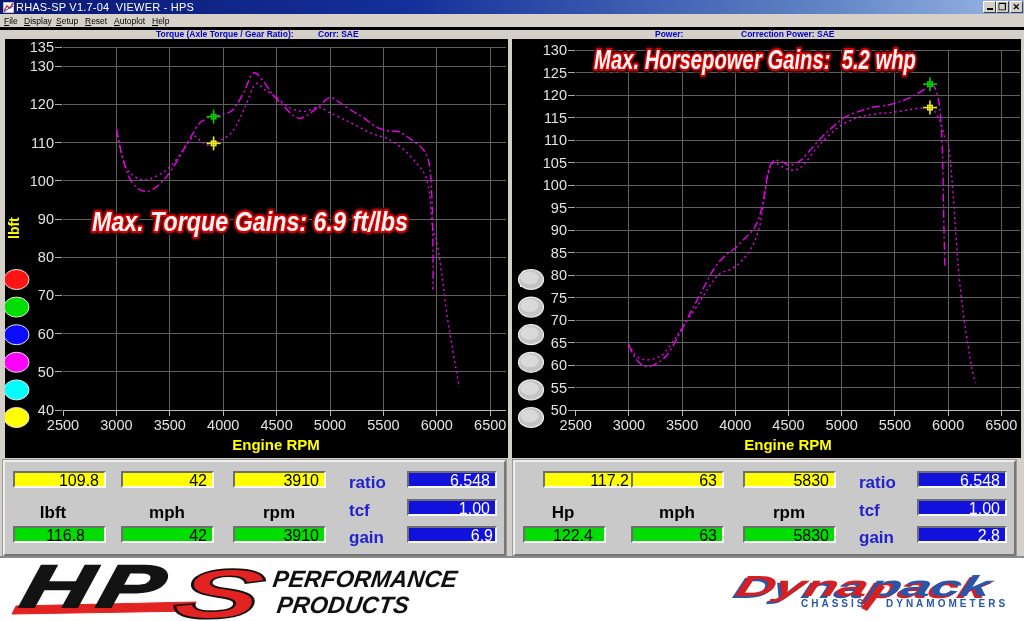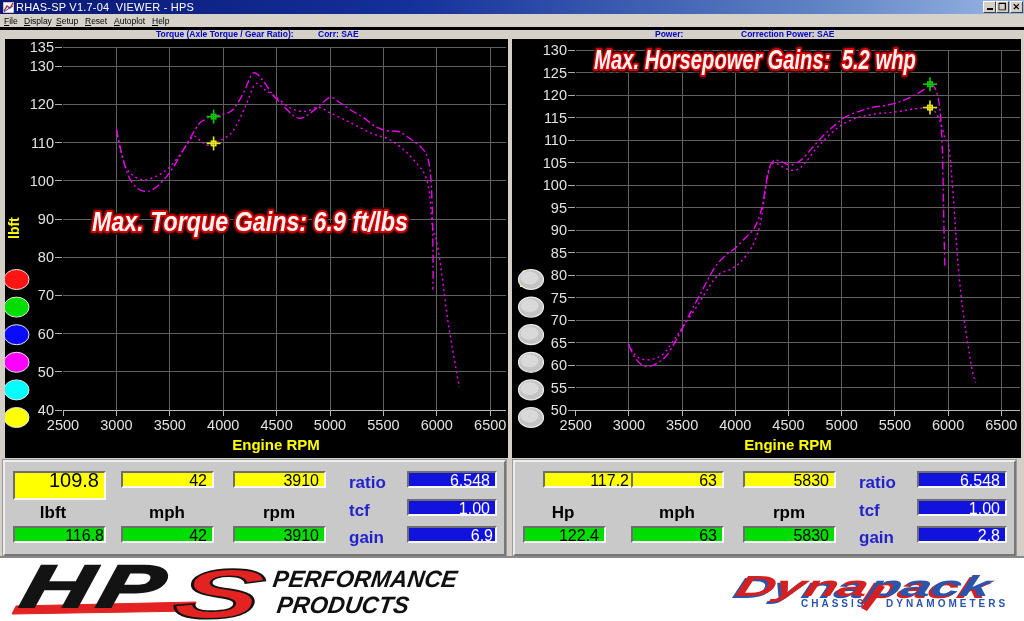--- a/index.html
+++ b/index.html
@@ -241,41 +241,41 @@
 <g stroke="#e8e820" stroke-width="1.6" fill="none">
       <line x1="923.0" y1="107.6" x2="937.0" y2="107.6"></line>
       <line x1="930.0" y1="100.6" x2="930.0" y2="114.6"></line>
       <rect x="927.8" y="105.4" width="4.4" height="4.4"></rect>
     </g>
 <text x="594" y="69" font-family="Liberation Sans, sans-serif" font-size="28.5" font-weight="bold" font-style="italic" text-anchor="start" textLength="322" lengthAdjust="spacingAndGlyphs" stroke="#30090b" stroke-width="7.5" stroke-linejoin="round" fill="none">Max. Horsepower Gains:&nbsp;&nbsp;5.2 whp</text>
     <text x="594" y="69" font-family="Liberation Sans, sans-serif" font-size="28.5" font-weight="bold" font-style="italic" text-anchor="start" textLength="322" lengthAdjust="spacingAndGlyphs" stroke="#d40000" stroke-width="4.2" stroke-linejoin="round" fill="none">Max. Horsepower Gains:&nbsp;&nbsp;5.2 whp</text>
     <text x="594" y="69" font-family="Liberation Sans, sans-serif" font-size="28.5" font-weight="bold" font-style="italic" text-anchor="start" textLength="322" lengthAdjust="spacingAndGlyphs" fill="#f4f4f4">Max. Horsepower Gains:&nbsp;&nbsp;5.2 whp</text>
 </svg>
 <div style="position:absolute;left:3px;top:460px;width:503px;height:96px;background:#c9c9c9;border-top:2px solid #ededed;border-left:2px solid #ededed;border-bottom:2px solid #777;border-right:2px solid #777;box-shadow:0 0 0 1px #9a9a9a;">
-    <div style="position:absolute;left:8px;top:9px;width:93px;height:29px;background:#ffff00;border-top:2px solid #6e6e6e;border-left:2px solid #6e6e6e;border-bottom:2px solid #f8f8f8;border-right:2px solid #f8f8f8;color:#000;font-size:20px;text-align:right;padding-right:5px;line-height:15px;overflow:hidden;padding-left:14px;">109.8</div>
+    <div style="position:absolute;left:8px;top:9px;width:93px;height:17px;background:#ffff00;border-top:2px solid #6e6e6e;border-left:2px solid #6e6e6e;border-bottom:2px solid #f8f8f8;border-right:2px solid #f8f8f8;color:#000;font-size:16px;text-align:right;padding-right:5px;line-height:15px;overflow:hidden;padding-left:14px;">109.8</div>
     <div style="position:absolute;left:116px;top:9px;width:93px;height:17px;background:#ffff00;border-top:2px solid #6e6e6e;border-left:2px solid #6e6e6e;border-bottom:2px solid #f8f8f8;border-right:2px solid #f8f8f8;color:#000;font-size:16px;text-align:right;padding-right:5px;line-height:15px;overflow:hidden;">42</div>
     <div style="position:absolute;left:228px;top:9px;width:93px;height:17px;background:#ffff00;border-top:2px solid #6e6e6e;border-left:2px solid #6e6e6e;border-bottom:2px solid #f8f8f8;border-right:2px solid #f8f8f8;color:#000;font-size:16px;text-align:right;padding-right:5px;line-height:15px;overflow:hidden;">3910</div>
-    <div style="position:absolute;left:8px;top:64px;width:93px;height:17px;background:#00dd00;border-top:2px solid #6e6e6e;border-left:2px solid #6e6e6e;border-bottom:2px solid #f8f8f8;border-right:2px solid #f8f8f8;color:#000;font-size:16px;text-align:right;padding-right:0;line-height:15px;overflow:hidden;">116.8</div>
+    <div style="position:absolute;left:8px;top:64px;width:93px;height:17px;background:#00dd00;border-top:2px solid #6e6e6e;border-left:2px solid #6e6e6e;border-bottom:2px solid #f8f8f8;border-right:2px solid #f8f8f8;color:#000;font-size:16px;text-align:right;padding-right:19px;line-height:15px;overflow:hidden;">116.8</div>
     <div style="position:absolute;left:116px;top:64px;width:93px;height:17px;background:#00dd00;border-top:2px solid #6e6e6e;border-left:2px solid #6e6e6e;border-bottom:2px solid #f8f8f8;border-right:2px solid #f8f8f8;color:#000;font-size:16px;text-align:right;padding-right:5px;line-height:15px;overflow:hidden;">42</div>
     <div style="position:absolute;left:228px;top:64px;width:93px;height:17px;background:#00dd00;border-top:2px solid #6e6e6e;border-left:2px solid #6e6e6e;border-bottom:2px solid #f8f8f8;border-right:2px solid #f8f8f8;color:#000;font-size:16px;text-align:right;padding-right:5px;line-height:15px;overflow:hidden;">3910</div>
     <div style="position:absolute;left:3px;top:41px;width:90px;text-align:center;color:#000;font-size:17px;font-weight:bold;">lbft</div>
     <div style="position:absolute;left:117px;top:41px;width:90px;text-align:center;color:#000;font-size:17px;font-weight:bold;">mph</div>
     <div style="position:absolute;left:229px;top:41px;width:90px;text-align:center;color:#000;font-size:17px;font-weight:bold;">rpm</div>
     <div style="position:absolute;left:344px;top:11px;color:#2222cc;font-size:17px;font-weight:bold;">ratio</div>
     <div style="position:absolute;left:344px;top:39px;color:#2222cc;font-size:17px;font-weight:bold;">tcf</div>
     <div style="position:absolute;left:344px;top:66px;color:#2222cc;font-size:17px;font-weight:bold;">gain</div>
     <div style="position:absolute;left:402px;top:9px;width:90px;height:17px;background:#1212dd;border-top:2px solid #6e6e6e;border-left:2px solid #6e6e6e;border-bottom:2px solid #f8f8f8;border-right:2px solid #f8f8f8;color:#fff;font-size:16px;text-align:right;padding-right:5px;line-height:15px;overflow:hidden;">6.548</div>
     <div style="position:absolute;left:402px;top:37px;width:90px;height:17px;background:#1212dd;border-top:2px solid #6e6e6e;border-left:2px solid #6e6e6e;border-bottom:2px solid #f8f8f8;border-right:2px solid #f8f8f8;color:#fff;font-size:16px;text-align:right;padding-right:5px;line-height:15px;overflow:hidden;">1.00</div>
     <div style="position:absolute;left:402px;top:64px;width:90px;height:17px;background:#1212dd;border-top:2px solid #6e6e6e;border-left:2px solid #6e6e6e;border-bottom:2px solid #f8f8f8;border-right:2px solid #f8f8f8;color:#fff;font-size:16px;text-align:right;padding-right:2px;line-height:15px;overflow:hidden;">6.9</div>
   </div>
 <div style="position:absolute;left:513px;top:460px;width:503px;height:96px;background:#c9c9c9;border-top:2px solid #ededed;border-left:2px solid #ededed;border-bottom:2px solid #777;border-right:2px solid #777;box-shadow:0 0 0 1px #9a9a9a;">
     <div style="position:absolute;left:8px;top:9px;width:93px;height:17px;background:#ffff00;border-top:2px solid #6e6e6e;border-left:2px solid #6e6e6e;border-bottom:2px solid #f8f8f8;border-right:2px solid #f8f8f8;color:#000;font-size:16px;text-align:right;padding-right:5px;line-height:15px;overflow:hidden;margin-left:20px;">117.2</div>
     <div style="position:absolute;left:116px;top:9px;width:93px;height:17px;background:#ffff00;border-top:2px solid #6e6e6e;border-left:2px solid #6e6e6e;border-bottom:2px solid #f8f8f8;border-right:2px solid #f8f8f8;color:#000;font-size:16px;text-align:right;padding-right:5px;line-height:15px;overflow:hidden;">63</div>
     <div style="position:absolute;left:228px;top:9px;width:93px;height:17px;background:#ffff00;border-top:2px solid #6e6e6e;border-left:2px solid #6e6e6e;border-bottom:2px solid #f8f8f8;border-right:2px solid #f8f8f8;color:#000;font-size:16px;text-align:right;padding-right:5px;line-height:15px;overflow:hidden;">5830</div>
-    <div style="position:absolute;left:8px;top:64px;width:83px;height:17px;background:#00dd00;border-top:2px solid #6e6e6e;border-left:2px solid #6e6e6e;border-bottom:2px solid #f8f8f8;border-right:2px solid #f8f8f8;color:#000;font-size:16px;text-align:right;padding-right:5px;line-height:15px;overflow:hidden;">122.4</div>
+    <div style="position:absolute;left:8px;top:64px;width:83px;height:17px;background:#00dd00;border-top:2px solid #6e6e6e;border-left:2px solid #6e6e6e;border-bottom:2px solid #f8f8f8;border-right:2px solid #f8f8f8;color:#000;font-size:16px;text-align:right;padding-right:11px;line-height:15px;overflow:hidden;">122.4</div>
     <div style="position:absolute;left:116px;top:64px;width:93px;height:17px;background:#00dd00;border-top:2px solid #6e6e6e;border-left:2px solid #6e6e6e;border-bottom:2px solid #f8f8f8;border-right:2px solid #f8f8f8;color:#000;font-size:16px;text-align:right;padding-right:5px;line-height:15px;overflow:hidden;">63</div>
     <div style="position:absolute;left:228px;top:64px;width:93px;height:17px;background:#00dd00;border-top:2px solid #6e6e6e;border-left:2px solid #6e6e6e;border-bottom:2px solid #f8f8f8;border-right:2px solid #f8f8f8;color:#000;font-size:16px;text-align:right;padding-right:5px;line-height:15px;overflow:hidden;">5830</div>
     <div style="position:absolute;left:3px;top:41px;width:90px;text-align:center;color:#000;font-size:17px;font-weight:bold;">Hp</div>
     <div style="position:absolute;left:117px;top:41px;width:90px;text-align:center;color:#000;font-size:17px;font-weight:bold;">mph</div>
     <div style="position:absolute;left:229px;top:41px;width:90px;text-align:center;color:#000;font-size:17px;font-weight:bold;">rpm</div>
     <div style="position:absolute;left:344px;top:11px;color:#2222cc;font-size:17px;font-weight:bold;">ratio</div>
     <div style="position:absolute;left:344px;top:39px;color:#2222cc;font-size:17px;font-weight:bold;">tcf</div>
     <div style="position:absolute;left:344px;top:66px;color:#2222cc;font-size:17px;font-weight:bold;">gain</div>
     <div style="position:absolute;left:402px;top:9px;width:90px;height:17px;background:#1212dd;border-top:2px solid #6e6e6e;border-left:2px solid #6e6e6e;border-bottom:2px solid #f8f8f8;border-right:2px solid #f8f8f8;color:#fff;font-size:16px;text-align:right;padding-right:5px;line-height:15px;overflow:hidden;">6.548</div>
     <div style="position:absolute;left:402px;top:37px;width:90px;height:17px;background:#1212dd;border-top:2px solid #6e6e6e;border-left:2px solid #6e6e6e;border-bottom:2px solid #f8f8f8;border-right:2px solid #f8f8f8;color:#fff;font-size:16px;text-align:right;padding-right:5px;line-height:15px;overflow:hidden;">1.00</div>

